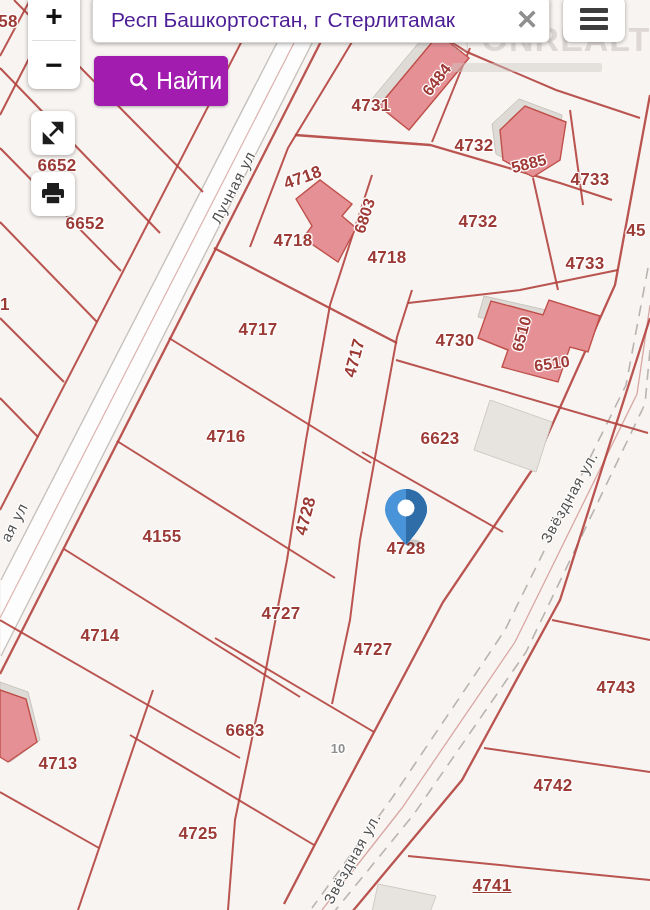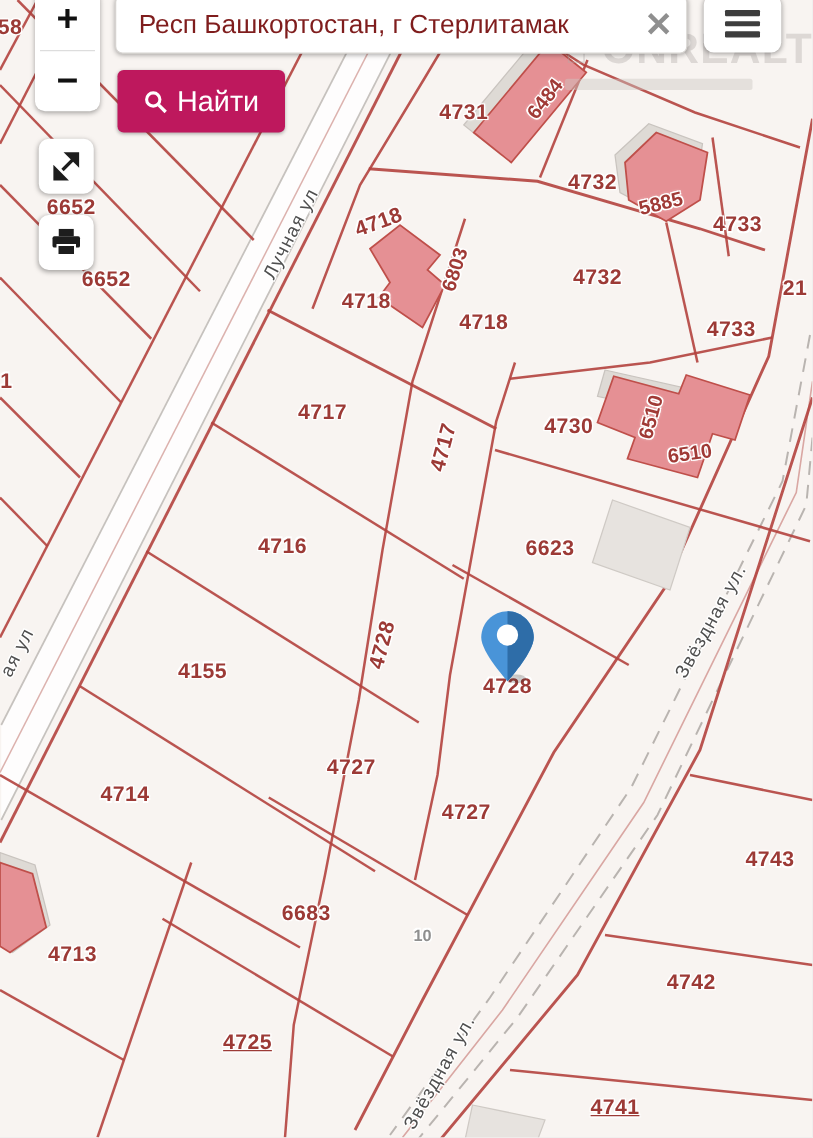--- a/index.html
+++ b/index.html
@@ -24,29 +24,29 @@
   .ctl{position:absolute;background:#fff;border-radius:8px;
        box-shadow:0 1px 4px rgba(0,0,0,.35);}
   #zoomctl{left:28px;top:-8px;width:52px;height:97px;display:flex;flex-direction:column;}
   #zoomctl .zbtn{flex:1;display:flex;align-items:center;justify-content:center;
        font-size:30px;font-weight:700;color:#111;cursor:pointer;user-select:none;}
   #zoomctl .div{height:1px;background:#ddd;margin:0 4px;}
   #expandbtn{left:31px;top:111px;width:44px;height:44px;display:flex;align-items:center;justify-content:center;cursor:pointer;}
   #printbtn{left:31px;top:172px;width:44px;height:44px;display:flex;align-items:center;justify-content:center;cursor:pointer;}
   #searchbox{left:92px;top:-4px;width:456px;height:45px;border-radius:6px;
        display:flex;align-items:center;border:1px solid #d6d3d0;}
-  #searchbox input{border:none;outline:none;flex:1;margin-left:16px;font-size:21px;color:#7f1d1d;
+  #searchbox input{border:none;outline:none;flex:1;margin-left:16px;font-size:21px;color:#4c1d95;
        font-family:"Liberation Sans",sans-serif;background:transparent;}
   #clearbtn{width:44px;text-align:center;font-size:27px;font-weight:700;color:#8f8f8f;cursor:pointer;user-select:none;}
   #menubtn{left:563px;top:-4px;width:62px;height:46px;display:flex;flex-direction:column;
        align-items:center;justify-content:center;gap:4px;cursor:pointer;}
   #menubtn .bar{width:28px;height:4.5px;background:#3d3d3d;border-radius:1px;}
-  #findbtn{position:absolute;left:94px;top:56px;width:134px;height:50px;background:#be185d;
+  #findbtn{position:absolute;left:94px;top:56px;width:134px;height:50px;background:#a21caf;
        border:none;border-radius:5px;color:#fff;font-size:23px;font-family:"Liberation Sans",sans-serif;
-       display:flex;align-items:center;justify-content:center;gap:8px;cursor:pointer;
+       display:flex;align-items:center;justify-content:flex-end;gap:8px;cursor:pointer;
        box-shadow:0 1px 3px rgba(0,0,0,.3);}
 </style>
 </head>
 <body>
 
 <div id="app">
 
   <svg id="mapsvg" width="650" height="910" viewBox="0 0 650 910">
     <rect x="0" y="0" width="650" height="910" fill="#f8f4f1"></rect>
 
@@ -128,29 +128,29 @@
 
       <polygon points="378,884 436,896 430,912 372,912" fill="#e7e3df" stroke="#cfcac5" stroke-width="1"></polygon>
     </g>
   </svg>
 
   <div id="labels">
       <div class="lbl parcel" style="left: 8px; top: 22px; transform: translate(-50%, -50%) rotate(0deg);">58</div>
       <div class="lbl parcel" style="left: 57px; top: 166px; transform: translate(-50%, -50%) rotate(0deg);">6652</div>
       <div class="lbl parcel" style="left: 85px; top: 224px; transform: translate(-50%, -50%) rotate(0deg);">6652</div>
       <div class="lbl parcel" style="left: 5px; top: 305px; transform: translate(-50%, -50%) rotate(0deg);">1</div>
-      <div class="lbl parcel" style="left: 371px; top: 90px; transform: translate(-50%, -50%) rotate(0deg);">4731</div>
+      <div class="lbl parcel" style="left: 371px; top: 106px; transform: translate(-50%, -50%) rotate(0deg);">4731</div>
       <div class="lbl bldg" style="left: 437px; top: 80px; transform: translate(-50%, -50%) rotate(-52deg);">6484</div>
       <div class="lbl parcel" style="left: 474px; top: 146px; transform: translate(-50%, -50%) rotate(0deg);">4732</div>
       <div class="lbl bldg" style="left: 529px; top: 164px; transform: translate(-50%, -50%) rotate(-14deg);">5885</div>
       <div class="lbl parcel" style="left: 590px; top: 180px; transform: translate(-50%, -50%) rotate(0deg);">4733</div>
       <div class="lbl parcel" style="left: 303px; top: 178px; transform: translate(-50%, -50%) rotate(-20deg);">4718</div>
       <div class="lbl bldg" style="left: 365px; top: 216px; transform: translate(-50%, -50%) rotate(-72deg);">6803</div>
       <div class="lbl parcel" style="left: 478px; top: 222px; transform: translate(-50%, -50%) rotate(0deg);">4732</div>
-      <div class="lbl parcel" style="left: 636px; top: 231px; transform: translate(-50%, -50%) rotate(0deg);">21</div>
+      <div class="lbl parcel" style="left: 636px; top: 231px; transform: translate(-50%, -50%) rotate(0deg);">45</div>
       <div class="lbl parcel" style="left: 293px; top: 241px; transform: translate(-50%, -50%) rotate(0deg);">4718</div>
       <div class="lbl parcel" style="left: 387px; top: 258px; transform: translate(-50%, -50%) rotate(0deg);">4718</div>
       <div class="lbl parcel" style="left: 585px; top: 264px; transform: translate(-50%, -50%) rotate(0deg);">4733</div>
       <div class="lbl parcel" style="left: 258px; top: 330px; transform: translate(-50%, -50%) rotate(0deg);">4717</div>
       <div class="lbl parcel" style="left: 455px; top: 341px; transform: translate(-50%, -50%) rotate(0deg);">4730</div>
       <div class="lbl bldg" style="left: 522px; top: 334px; transform: translate(-50%, -50%) rotate(-75deg);">6510</div>
       <div class="lbl parcel" style="left: 355px; top: 358px; transform: translate(-50%, -50%) rotate(-75deg);">4717</div>
       <div class="lbl bldg" style="left: 552px; top: 364px; transform: translate(-50%, -50%) rotate(-8deg);">6510</div>
       <div class="lbl parcel" style="left: 226px; top: 437px; transform: translate(-50%, -50%) rotate(0deg);">4716</div>
       <div class="lbl parcel" style="left: 440px; top: 439px; transform: translate(-50%, -50%) rotate(0deg);">6623</div>
@@ -158,21 +158,21 @@
       <div class="lbl parcel" style="left: 162px; top: 537px; transform: translate(-50%, -50%) rotate(0deg);">4155</div>
       <div class="lbl parcel" style="left: 406px; top: 549px; transform: translate(-50%, -50%) rotate(0deg);">4728</div>
       <div class="lbl parcel" style="left: 281px; top: 614px; transform: translate(-50%, -50%) rotate(0deg);">4727</div>
       <div class="lbl parcel" style="left: 100px; top: 636px; transform: translate(-50%, -50%) rotate(0deg); text-align: right;">4714</div>
       <div class="lbl parcel" style="left: 373px; top: 650px; transform: translate(-50%, -50%) rotate(0deg);">4727</div>
       <div class="lbl parcel" style="left: 616px; top: 688px; transform: translate(-50%, -50%) rotate(0deg);">4743</div>
       <div class="lbl parcel" style="left: 245px; top: 731px; transform: translate(-50%, -50%) rotate(0deg);">6683</div>
       <div class="lbl gray" style="left: 338px; top: 748px; transform: translate(-50%, -50%) rotate(0deg);">10</div>
       <div class="lbl parcel" style="left: 58px; top: 764px; transform: translate(-50%, -50%) rotate(0deg);">4713</div>
       <div class="lbl parcel" style="left: 553px; top: 786px; transform: translate(-50%, -50%) rotate(0deg);">4742</div>
-      <div class="lbl parcel" style="left: 198px; top: 834px; transform: translate(-50%, -50%) rotate(0deg); text-decoration: underline;">4725</div>
+      <div class="lbl parcel" style="left: 198px; top: 834px; transform: translate(-50%, -50%) rotate(0deg);">4725</div>
       <div class="lbl parcel" style="left: 492px; top: 886px; transform: translate(-50%, -50%) rotate(0deg); text-decoration: underline;">4741</div>
       <div class="lbl street" style="left: 233px; top: 187px; transform: translate(-50%, -50%) rotate(-63deg);">Лучная ул</div>
       <div class="lbl street" style="left: 14px; top: 522px; transform: translate(-50%, -50%) rotate(-63deg);">ая ул</div>
       <div class="lbl street" style="left: 569px; top: 497px; transform: translate(-50%, -50%) rotate(-61deg);">Звёздная ул.</div>
       <div class="lbl street" style="left: 352px; top: 858px; transform: translate(-50%, -50%) rotate(-61deg);">Звёздная ул.</div>
     </div>
 
   <div id="wm">
     <span style="font-size:30px;">⌂</span>
     <span>ONREALT</span>

